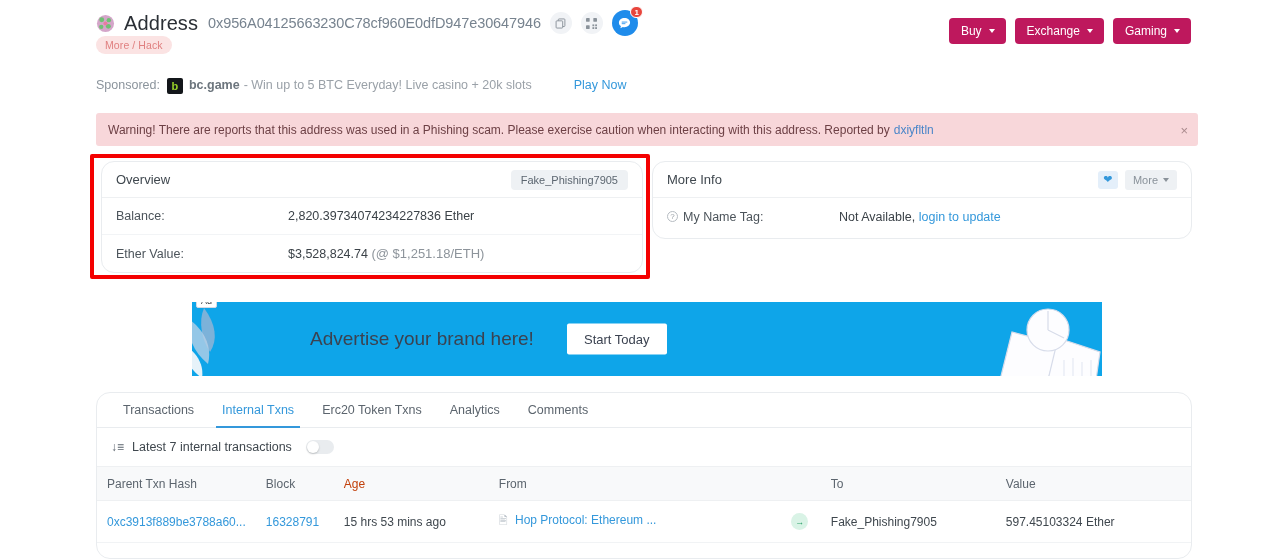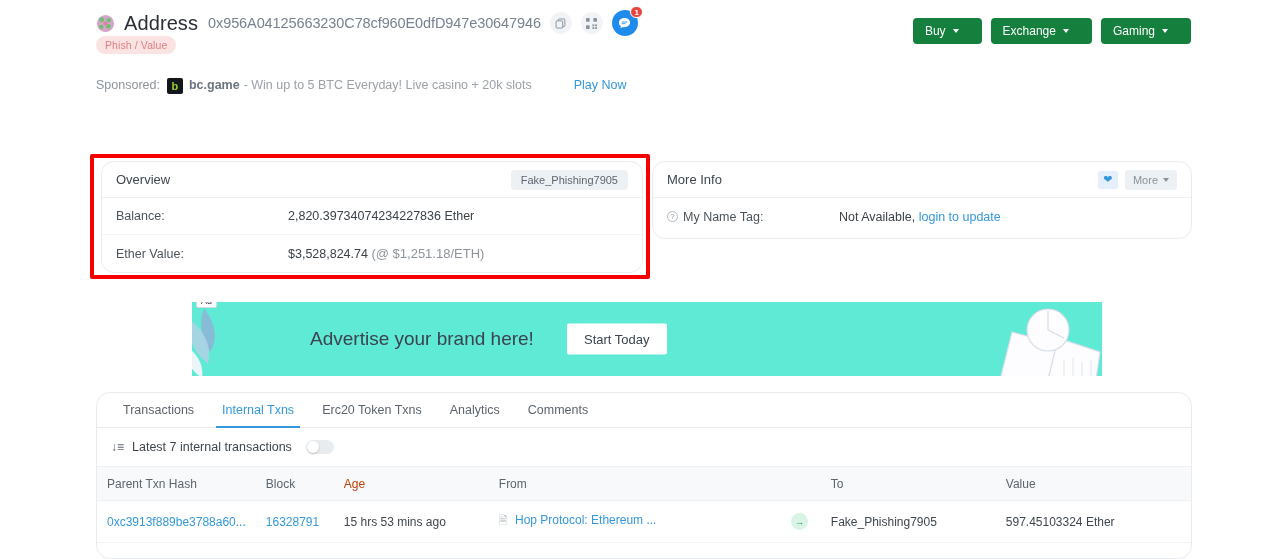--- a/index.html
+++ b/index.html
@@ -45,22 +45,22 @@
   }
   .tag-phish {
     position: absolute; left: 96px; top: 36px;
     background: #fbe3e3; color: #e08080; font-size: 10.5px;
     padding: 3px 9px; border-radius: 10px; letter-spacing: .1px;
   }
 
   
   .topbtns { position: absolute; right: 83px; top: 18px; display: flex; gap: 9px; }
   .btn-blue {
-    background: #15803d; color: #fff; font-size: 12px;
-    padding: 6px 23px 6px 12px; border-radius: 4px; cursor: pointer;
+    background: #be185d; color: #fff; font-size: 12px;
+    padding: 6px 11px 6px 12px; border-radius: 4px; cursor: pointer;
     display: flex; align-items: center; gap: 7px; white-space: nowrap;
   }
   .caret { border-left:3.5px solid transparent; border-right:3.5px solid transparent; border-top:4px solid currentColor; display:inline-block; }
 
   
   .sponsored {
     position: absolute; left: 96px; top: 78px;
     display: flex; align-items: flex-start; font-size: 12.5px; color: #8b949c;
   }
   .sp-label { margin-right: 7px; }
@@ -132,21 +132,21 @@
 
   
   .annot-box {
     position: absolute; left: 90px; top: 154px; width: 560px; height: 125px;
     border: 4px solid #f40000; border-radius: 2px; pointer-events: none; z-index: 30;
   }
 
   
   .ad-banner {
     position: absolute; left: 192px; top: 302px; width: 910px; height: 74px;
-    background: #5eead4; overflow: hidden;
+    background: #0ea5e9; overflow: hidden;
   }
   .ad-tag {
     position: absolute; left: 4px; top: -8px; background: #fff; color: #3a3f45;
     font-size: 9px; padding: 1px 4px; border: 1px solid #d5d9e4; border-radius: 2px;
   }
   .ad-text {
     position: absolute; left: 118px; top: 50%; transform: translateY(-50%);
     font-size: 19px; color: #3b4250;
   }
   .ad-btn {
@@ -250,21 +250,21 @@
         <svg width="13" height="13" viewBox="0 0 14 14" fill="#fff">
           <path d="M7 1.2C3.6 1.2 1 3.4 1 6.1c0 1.5.8 2.8 2.1 3.7L2.6 12l2.6-1.3c.6.15 1.2.22 1.8.22 3.4 0 6-2.2 6-4.9S10.4 1.2 7 1.2z"></path>
           <rect x="4" y="5" width="6" height=".9" fill="#1f8ceb"></rect>
           <rect x="4" y="6.8" width="4" height=".9" fill="#1f8ceb"></rect>
         </svg>
       </span>
       <span class="chat-badge">1</span>
     </span>
   </div>
 
-  <span class="tag-phish">Phish / Value</span>
+  <span class="tag-phish">More / Hack</span>
 
   <div class="topbtns">
     <div class="btn-blue">
       <span>Buy</span>
       <i class="caret"></i>
     </div>
     <div class="btn-blue">
       <span>Exchange</span>
       <i class="caret"></i>
     </div>
@@ -275,20 +275,25 @@
   </div>
 
   <div class="sponsored">
     <span class="sp-label">Sponsored:</span>
     <span class="bc-icon">b</span>
     <span class="sp-name">bc.game</span>
     <span class="sp-text" style="margin-left:4px">- Win up to 5 BTC Everyday! Live casino + 20k slots</span>
     <span class="sp-cta">Play Now</span>
   </div>
 
+  <div class="warning">
+    <span>Warning! There are reports that this address was used in a Phishing scam. Please exercise caution when interacting with this address. Reported by</span>
+    <a href="#" style="margin-left:4px">dxiyfltln</a>
+    <span class="warn-close">×</span>
+  </div>
 
   <div class="card" id="overview-card">
     <div class="card-head">
       <span class="card-title">Overview</span>
       <span class="pill-tag">Fake_Phishing7905</span>
     </div>
     <div class="card-row">
       <span class="row-label">Balance:</span>
       <span class="row-val">2,820.39734074234227836 Ether</span>
     </div>

